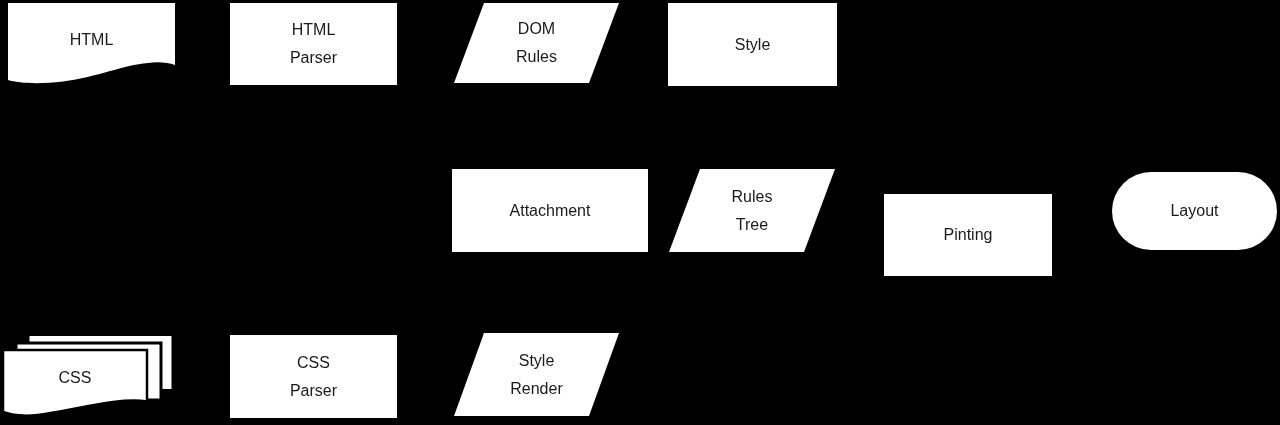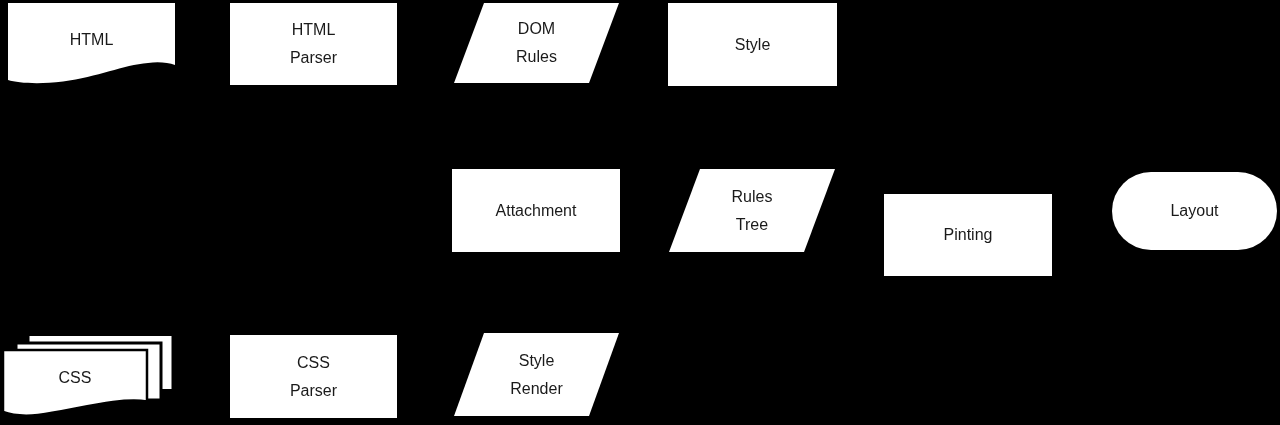--- a/index.html
+++ b/index.html
@@ -32,21 +32,21 @@
     color: #1a1a1a;
     font-size: 16px;
     line-height: 28px;
   }
   
   #n-html        { left: 8px;    top: 3px;   width: 167px; height: 84px; }
   #n-html .label { bottom: 10px; }
   #n-html-parser { left: 230px;  top: 3px;   width: 167px; height: 82px; }
   #n-dom-tree    { left: 454px;  top: 3px;   width: 165px; height: 80px; }
   #n-layout      { left: 668px;  top: 3px;   width: 169px; height: 83px; }
-  #n-attachment  { left: 452px;  top: 169px; width: 168px; height: 83px; border-radius: 9px; }
+  #n-attachment  { left: 452px;  top: 169px; width: 196px; height: 83px; border-radius: 9px; }
   #n-render-tree { left: 669px;  top: 169px; width: 166px; height: 83px; }
   #n-pinting     { left: 884px;  top: 170px; width: 168px; height: 82px; margin-top: 24px; }
   #n-display     { left: 1112px; top: 172px; width: 165px; height: 78px; }
   #n-css         { left: 3px;    top: 333px; width: 172px; height: 88px; }
   #n-css .label  { left: 0; top: 17px; width: 144px; height: 55px; }
   #n-css-parser  { left: 230px;  top: 335px; width: 167px; height: 83px; }
   #n-style-rules { left: 454px;  top: 333px; width: 165px; height: 83px; }
 </style>
 </head>
 <body>

